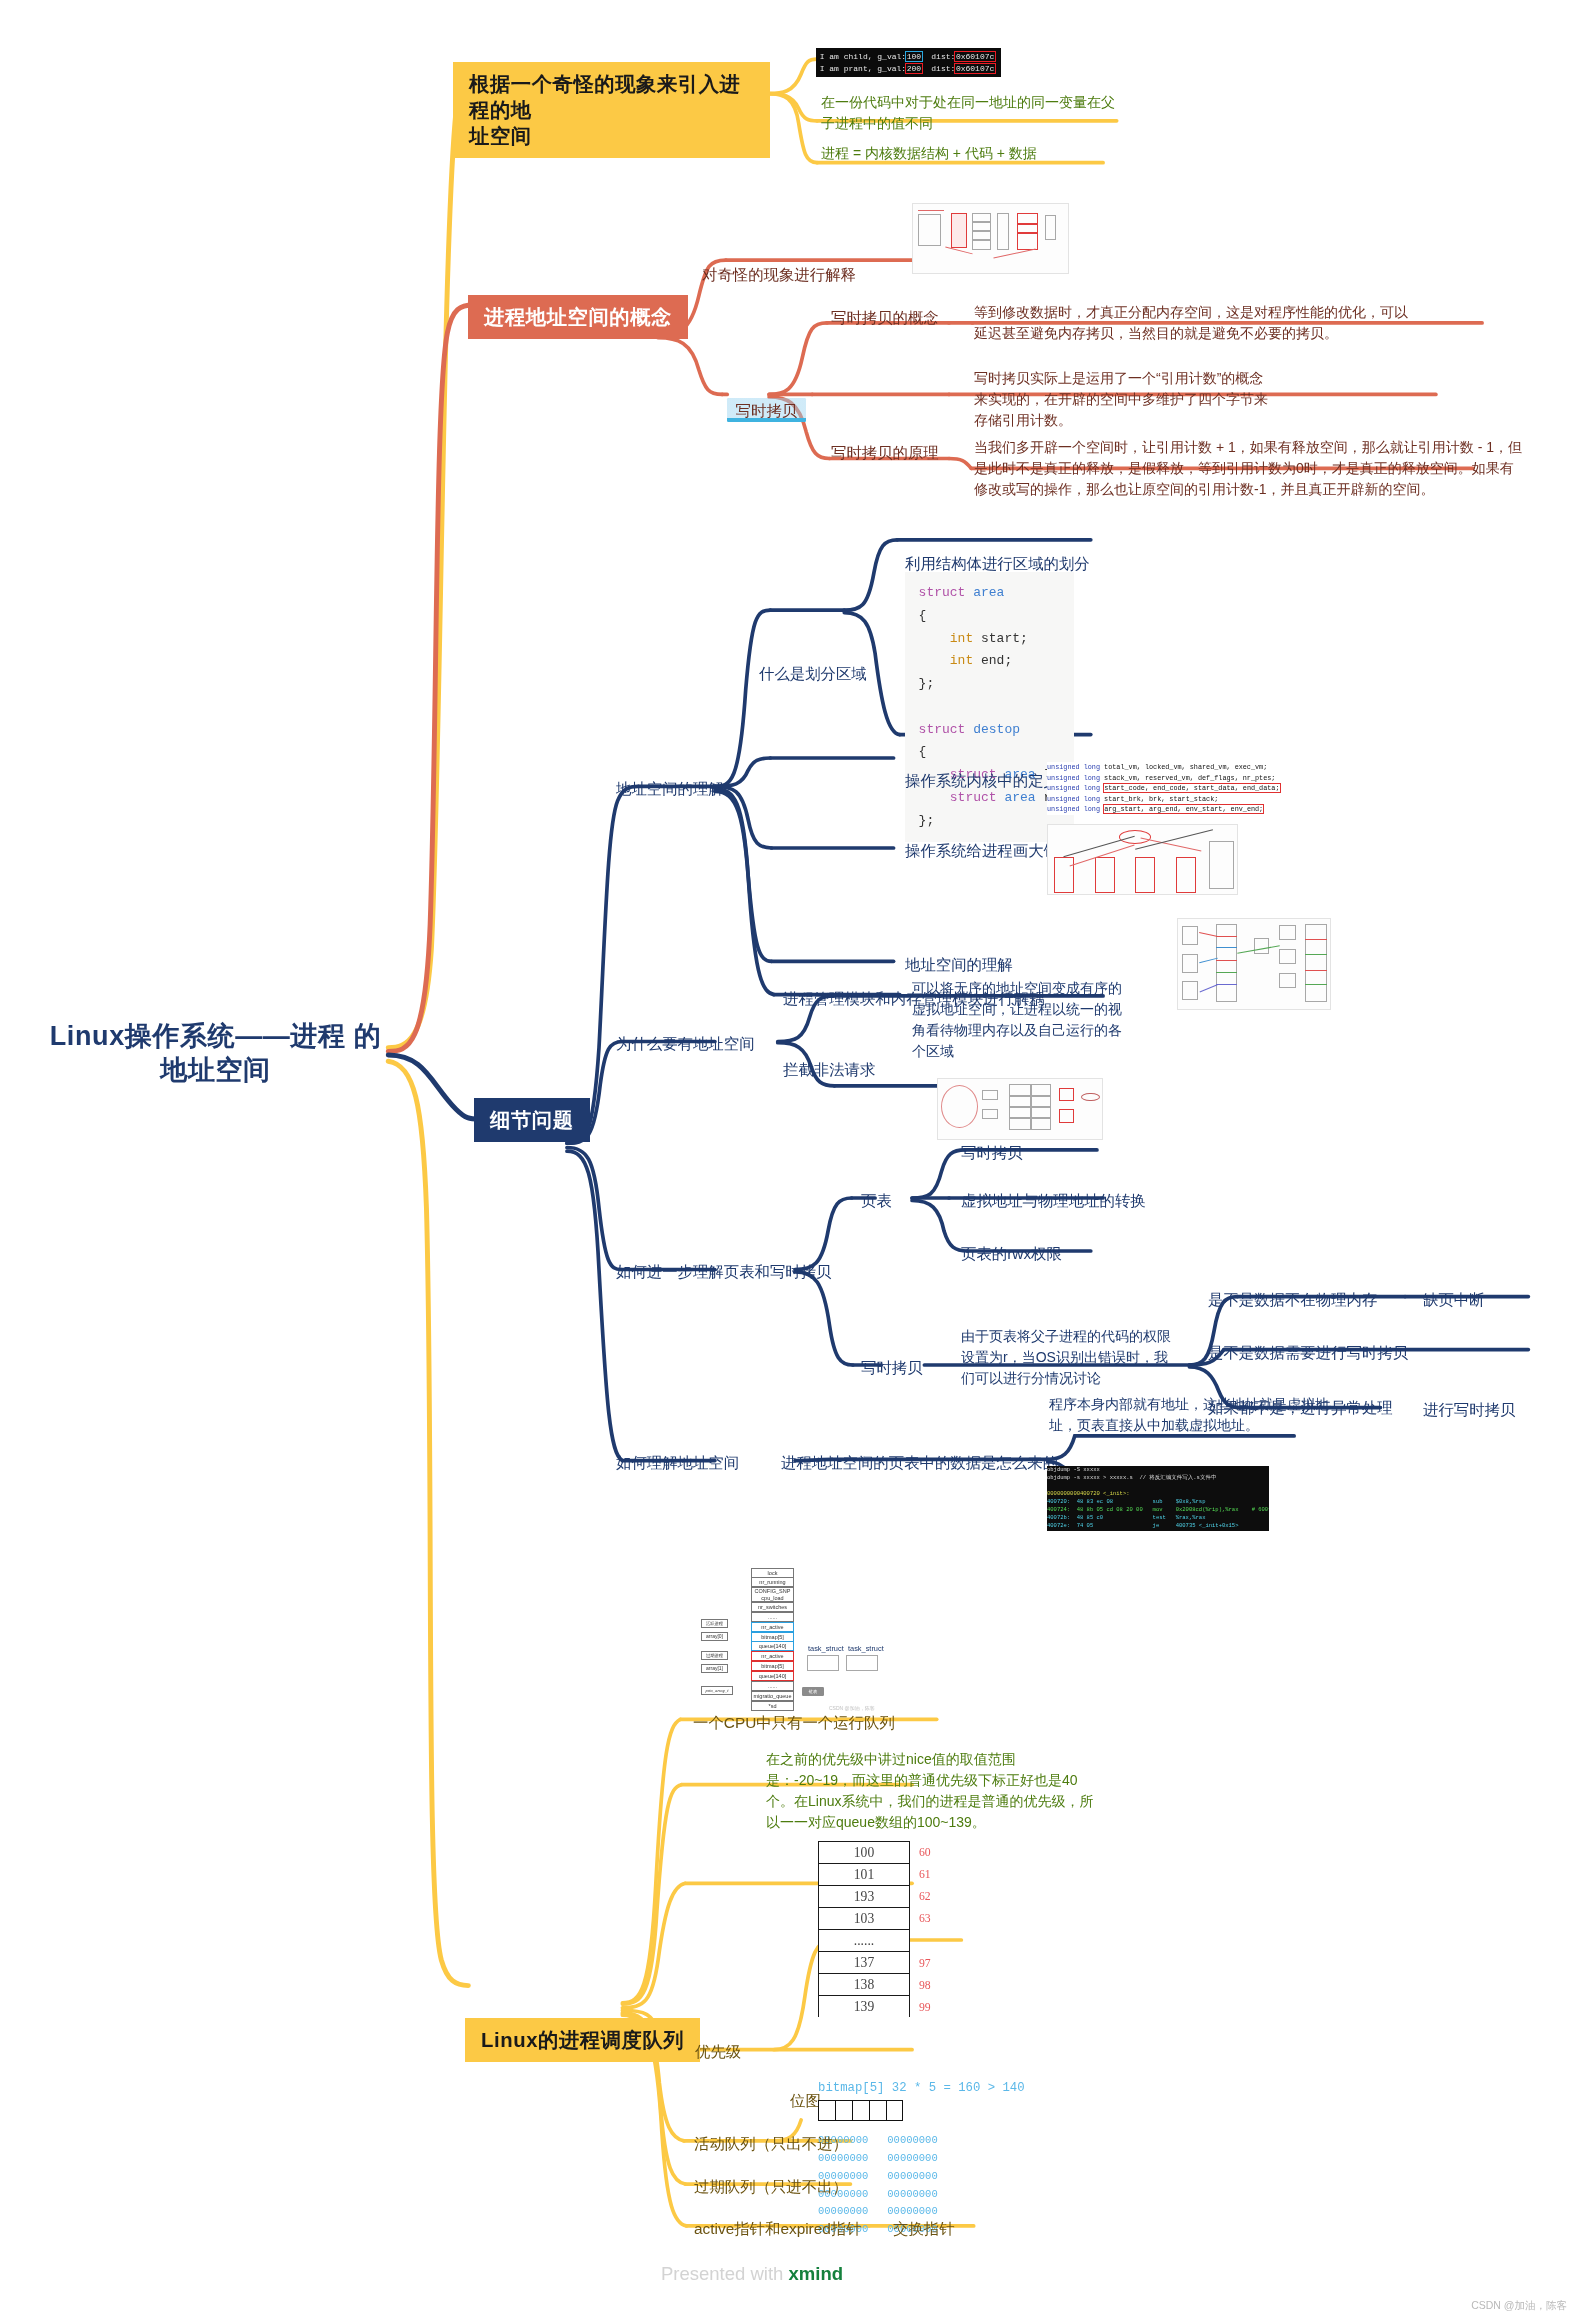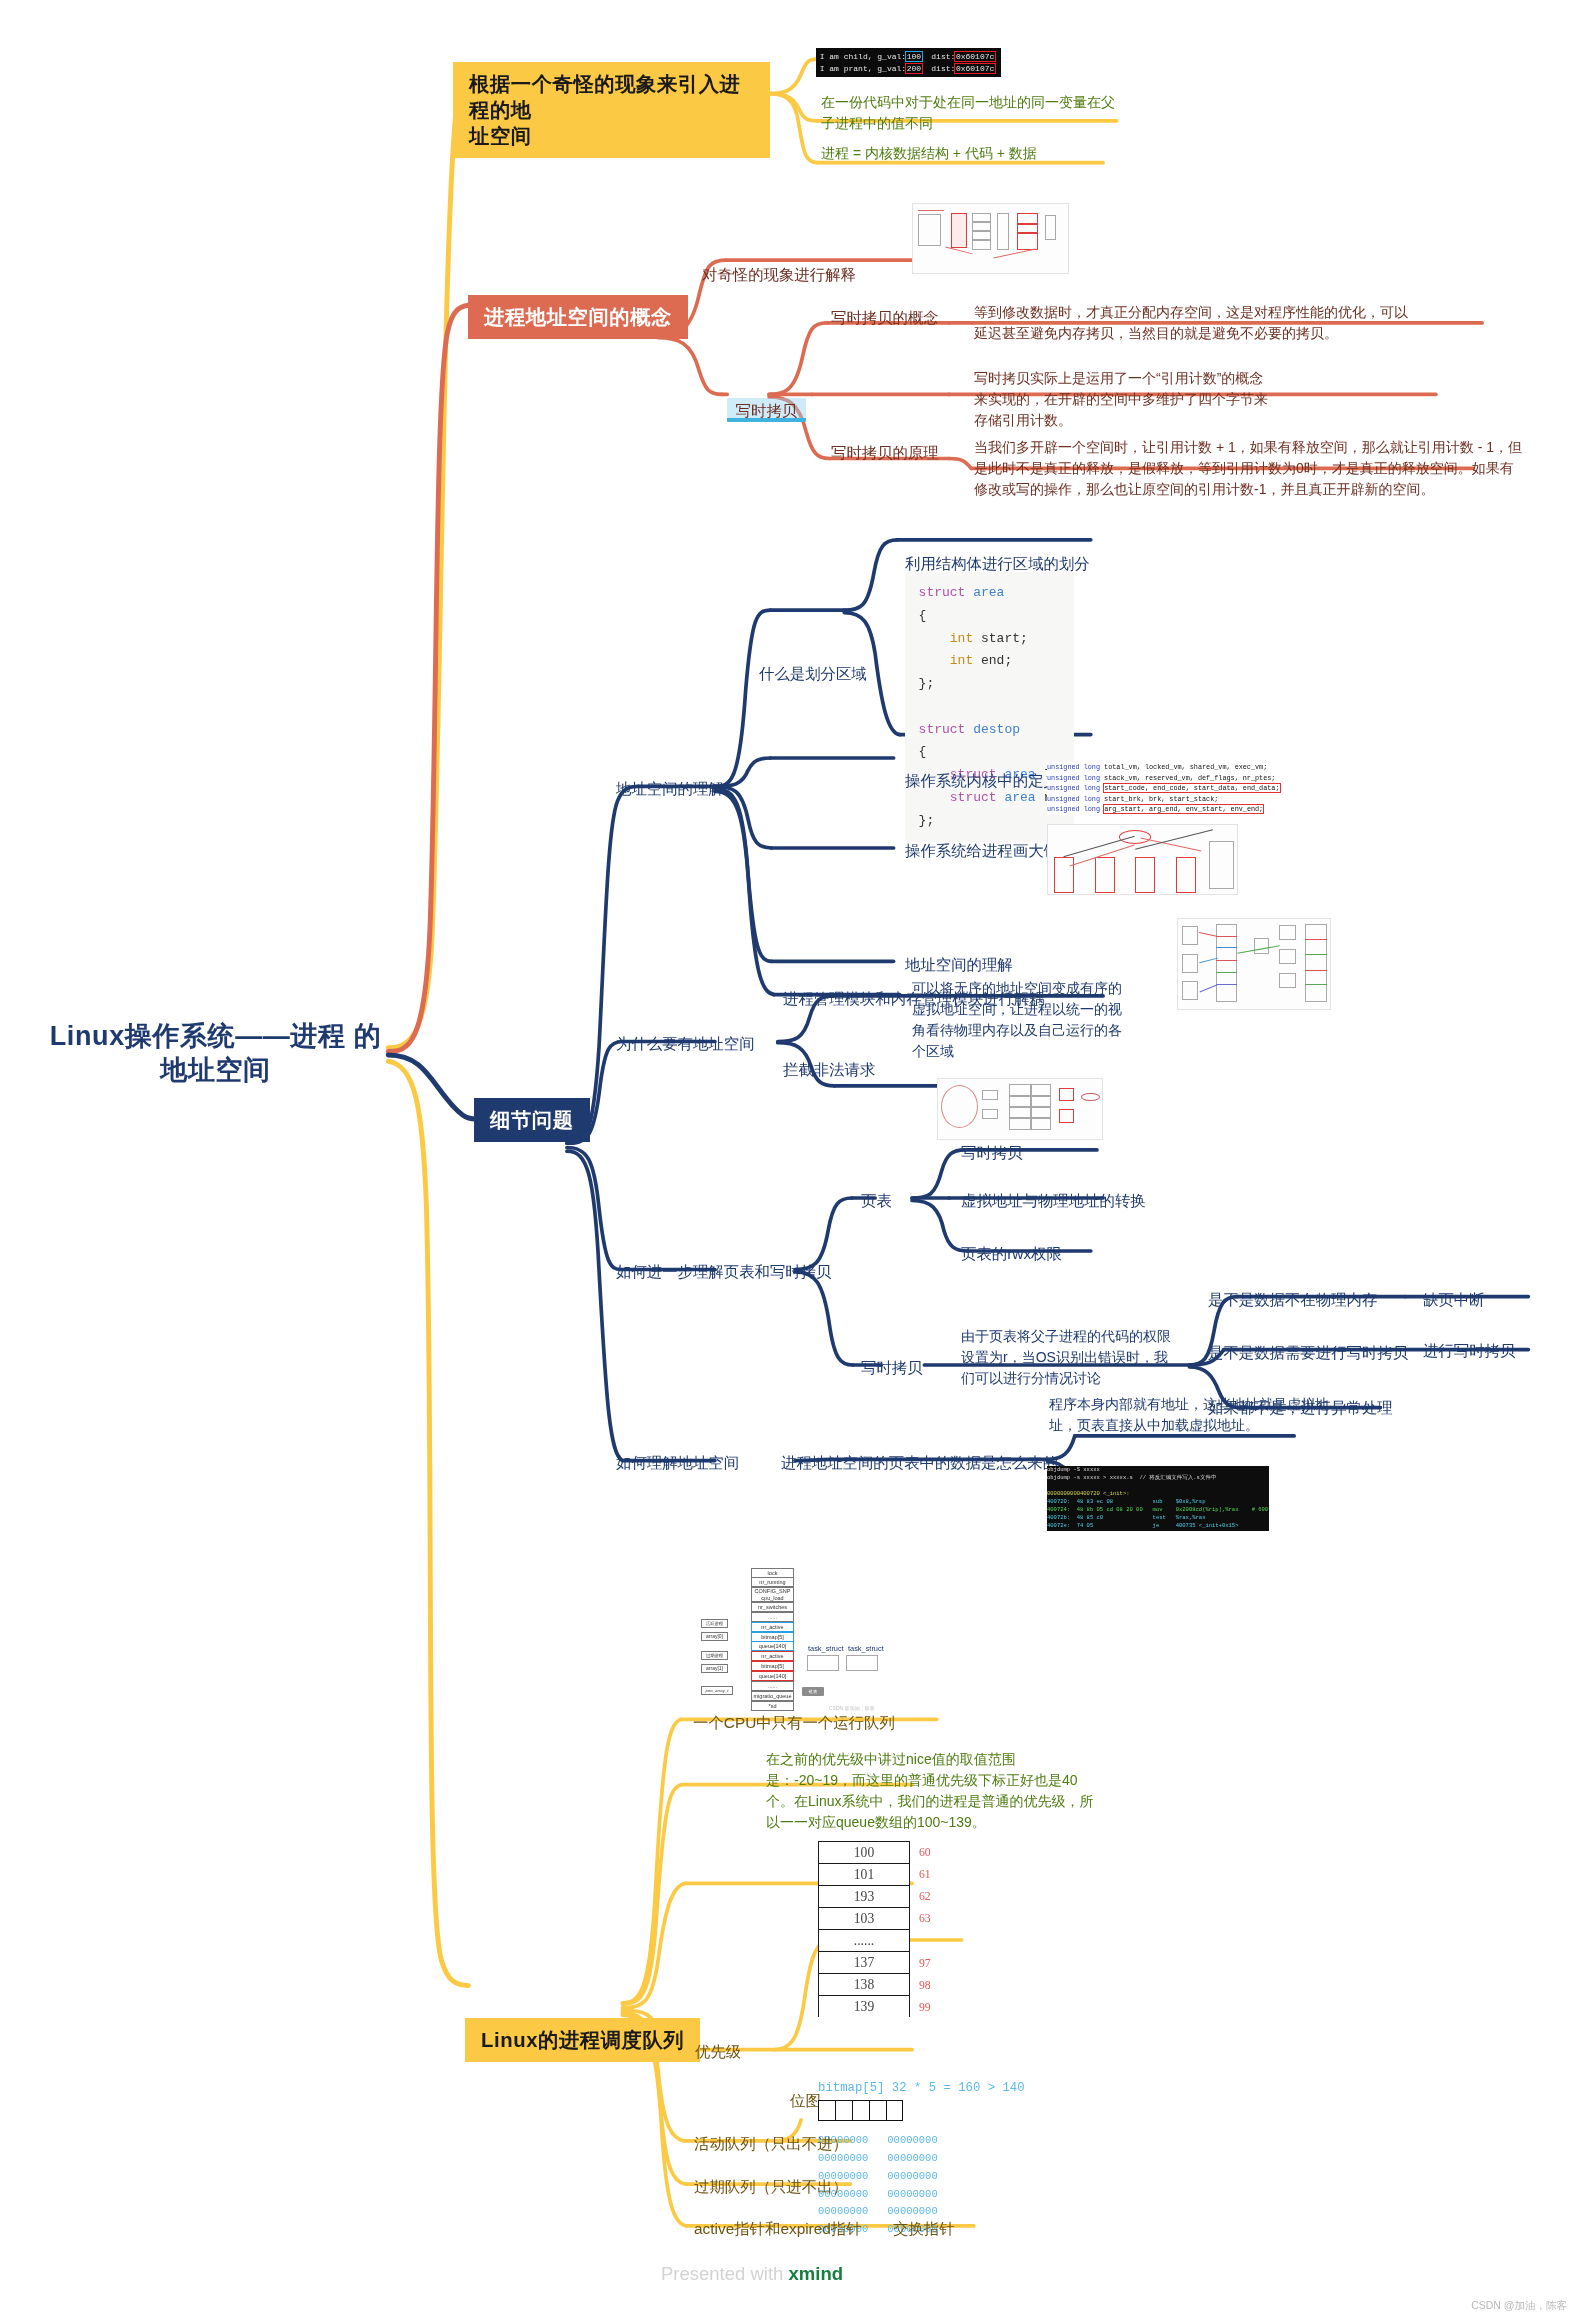--- a/index.html
+++ b/index.html
@@ -403,21 +403,21 @@
 
 <div class="lbl n" style="left:861px; top:1357px;">写时拷贝</div>
 <div class="note n" style="left:961px; top:1326px; width:222px;">由于页表将父子进程的代码的权限
 设置为r，当OS识别出错误时，我
 们可以进行分情况讨论</div>
 
 <div class="lbl n" style="left:1208px; top:1289px;">是不是数据不在物理内存</div>
 <div class="lbl n" style="left:1423px; top:1289px;">缺页中断</div>
 
 <div class="lbl n" style="left:1208px; top:1342px;">是不是数据需要进行写时拷贝</div>
-<div class="lbl n" style="left:1423px; top:1340px;">进行写时拷贝</div>
+<div class="lbl n" style="left:1423px; top:1399px;">进行写时拷贝</div>
 
 <div class="lbl n" style="left:1208px; top:1397px;">如果都不是，进行异常处理</div>
 
 <div class="lbl n" style="left:616px; top:1452px;">如何理解地址空间</div>
 <div class="lbl n" style="left:781px; top:1452px;">进程地址空间的页表中的数据是怎么来的</div>
 <div class="note n" style="left:1049px; top:1394px; width:357px;">程序本身内部就有地址，这些地址就是虚拟地
 址，页表直接从中加载虚拟地址。</div>
 
 <div class="objterm" style="left:1047px; top:1466px; width:222px; height:65px;"><span class="hdr">objdump -S xxxxx</span>
 <span class="hdr">objdump -s xxxxx &gt; xxxxx.s  // 将反汇编文件写入.s文件中</span>

